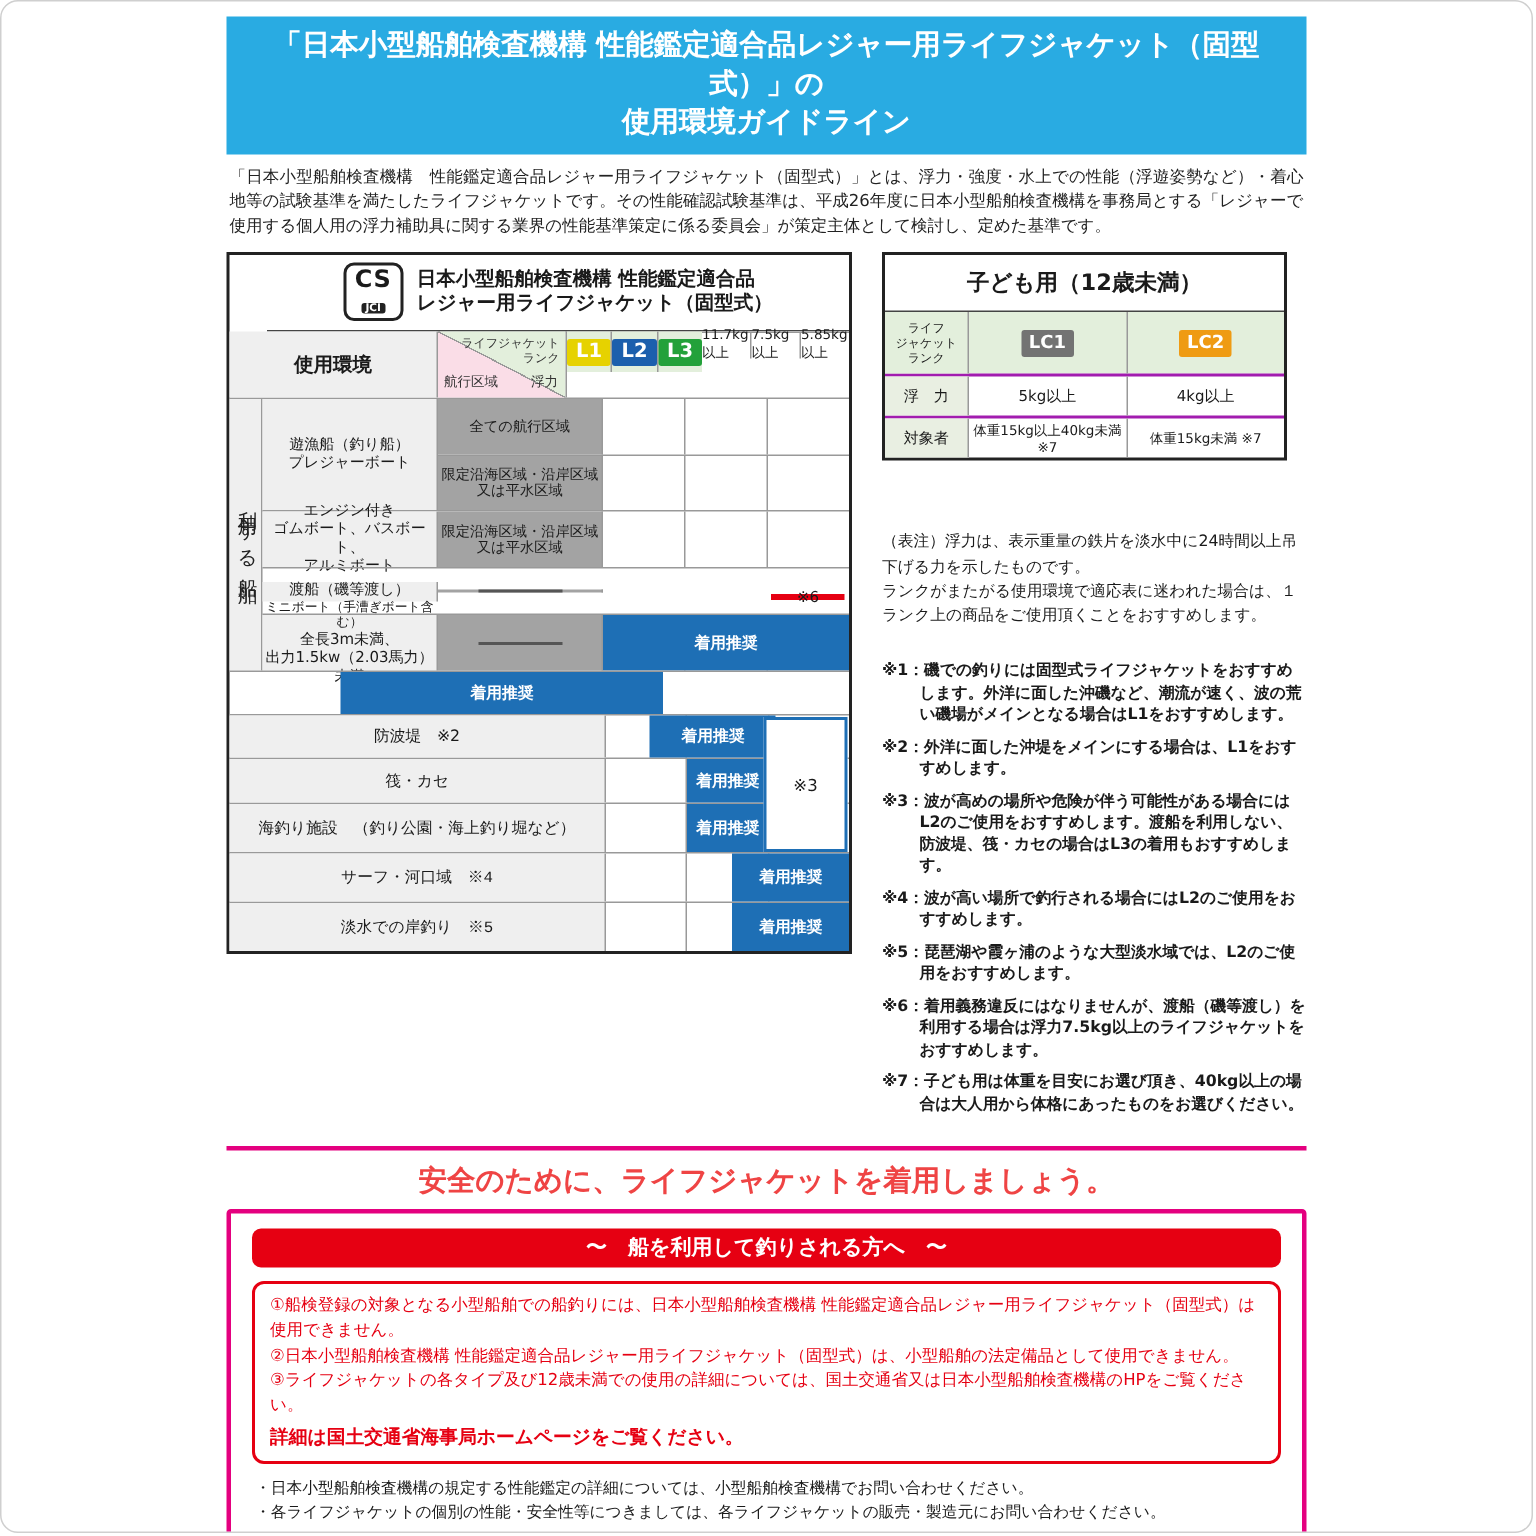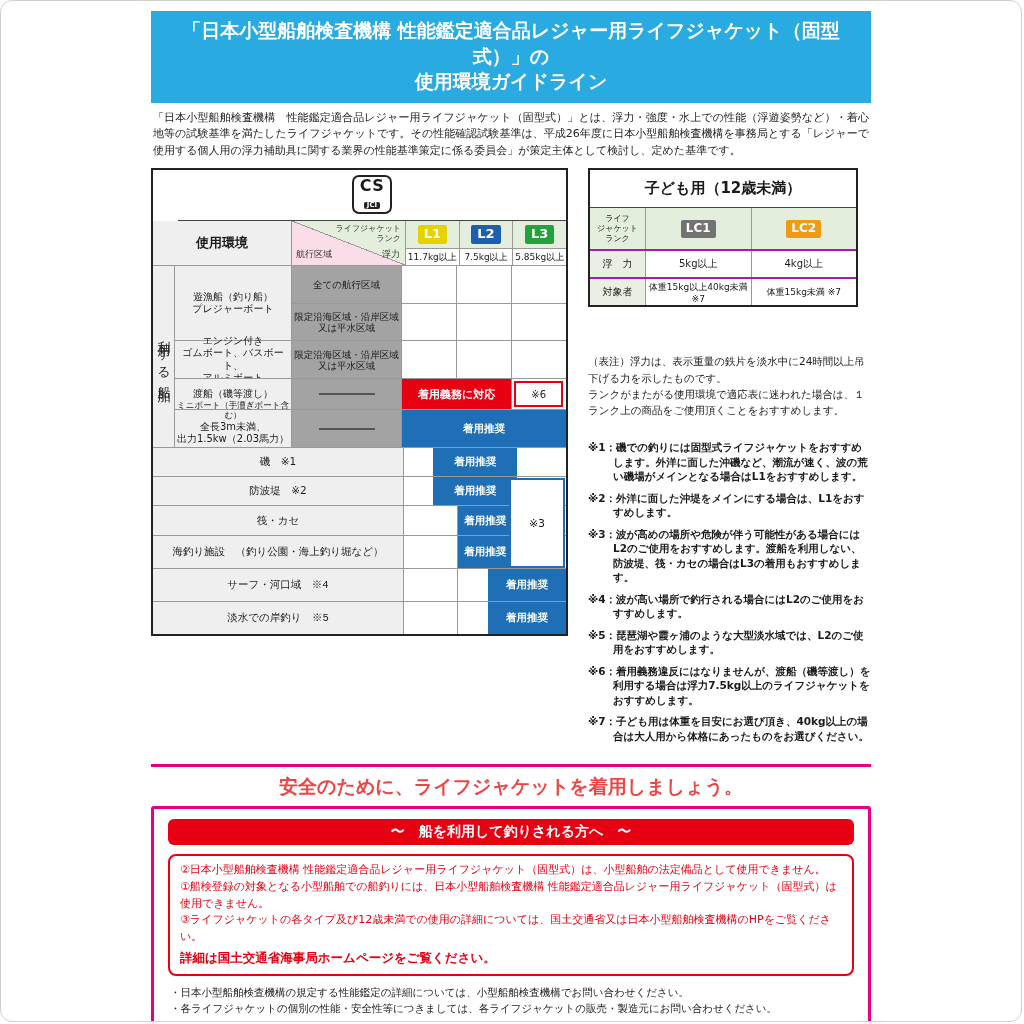--- a/index.html
+++ b/index.html
@@ -17,25 +17,25 @@
 
   
   .mtable{width:417px;border:2px solid #222;box-sizing:border-box;background:#fff;}
   .mt-head{display:flex;align-items:center;justify-content:center;gap:9px;padding:5px 0 6px;border-bottom:1px solid #444;margin-left:25px;}
   .cslogo{border:2px solid #222;border-radius:7px;width:36px;padding:1px 0 2px;text-align:center;line-height:1;}
   .cslogo .cs{font-size:16px;font-weight:bold;letter-spacing:.5px;}
   .cslogo .jci{font-size:7px;font-weight:bold;background:#222;color:#fff;border-radius:2px;display:inline-block;padding:0 3px;margin-top:1px;}
   .mt-title{font-weight:bold;font-size:13px;line-height:1.25;text-align:left;}
   .mt-rankhead{display:flex;height:44px;}
   .cell-env{width:139px;background:#efefef;display:flex;align-items:center;justify-content:center;font-weight:bold;font-size:13px;border-right:1px solid #999;box-sizing:border-box;}
-  .cell-diag{width:114px;position:relative;background:linear-gradient(to top right,#fadde7 0 49.4%,#9a9a9a 49.4% 50.6%,#e3efdc 50.6% 100%);border-right:1px solid #999;box-sizing:border-box;}
+  .cell-diag{width:86px;position:relative;background:linear-gradient(to top right,#fadde7 0 49.4%,#9a9a9a 49.4% 50.6%,#e3efdc 50.6% 100%);border-right:1px solid #999;box-sizing:border-box;}
   .lbl-rank{position:absolute;top:3px;right:4px;font-size:8px;line-height:1.2;text-align:right;color:#333;}
   .lbl-nav{position:absolute;bottom:4px;left:4px;font-size:9px;color:#333;}
   .lbl-buoy{position:absolute;bottom:4px;right:5px;font-size:9px;color:#333;}
-  .rank-cols{flex:1;display:flex;flex-direction:column;}
+  .rank-cols{flex:1;display:flex;flex-direction:row;}
   .badge-row{display:flex;height:27px;background:#e3efdc;}
   .badge-row .bc{flex:1;display:flex;align-items:center;justify-content:center;}
   .badge-row .bc + .bc{border-left:1px solid #999;align-items:center;}
   .badge{color:#fff;font-weight:bold;font-size:13px;padding:1px 6px;border-radius:2px;line-height:1.25;}
   .bg-l1{background:#e6d200;}
   .bg-l2{background:#1c5fad;}
   .bg-l3{background:#23a13a;}
   .value-row{display:flex;height:17px;border-top:1px solid #999;background:#fff;}
   .value-row .vc{flex:1;display:flex;align-items:center;justify-content:center;font-size:9px;}
   .value-row .vc + .vc{border-left:1px solid #999;}
@@ -58,21 +58,21 @@
   .mand{position:absolute;left:0;top:0;bottom:0;width:66.7%;background:#e60012;color:#fff;font-weight:bold;font-size:11px;display:flex;align-items:center;justify-content:center;}
   .star6{position:absolute;left:calc(66.7% + 3px);right:3px;top:2px;bottom:2px;border:2px solid #e60012;background:#fff;display:flex;align-items:center;justify-content:center;font-size:10px;}
   .rec{position:absolute;top:0;bottom:0;background:#1e6fb5;color:#fff;font-weight:bold;font-size:10.5px;display:flex;align-items:center;justify-content:center;}
   .rec.full{left:0;width:100%;}
 
   .env-block{position:relative;border-top:1px solid #999;}
   .erow{display:flex;}
   .erow + .erow{border-top:1px solid #999;}
   .elabel{width:251px;background:#efefef;border-right:1px solid #999;box-sizing:border-box;display:flex;align-items:center;justify-content:center;font-size:10.5px;text-align:center;}
   .eranks{flex:1;position:relative;display:flex;}
-  .h28{height:28px;} .h29{height:29px;} .h30{height:30px;} .h32{height:32px;font-family:Liberation Mono, monospace;} .h37{height:37px;} .h74{height:74px;}
+  .h28{height:28px;} .h29{height:29px;} .h30{height:30px;align-items:center;} .h32{height:32px;font-family:Liberation Mono, monospace;} .h37{height:37px;} .h74{height:74px;}
   .pos-a{left:18%;width:52%;}
   .pos-b{left:33.3%;width:33.6%;}
   .pos-c{left:52%;width:48%;}
   .star3{position:absolute;right:1px;width:52px;top:30px;height:86px;border:2px solid #1e6fb5;background:#fff;display:flex;align-items:center;justify-content:center;font-size:11px;z-index:2;}
 
   
   .rightcol{width:283px;}
   .ctable{width:270px;border:2px solid #222;box-sizing:border-box;background:#fff;}
   .ct-title{height:37px;display:flex;align-items:center;justify-content:center;font-weight:bold;font-size:15px;border-bottom:1px solid #444;}
   .ct-row{display:flex;}
@@ -120,20 +120,24 @@
   <p class="intro">「日本小型船舶検査機構　性能鑑定適合品レジャー用ライフジャケット（固型式）」とは、浮力・強度・水上での性能（浮遊姿勢など）・着心地等の試験基準を満たしたライフジャケットです。その性能確認試験基準は、平成26年度に日本小型船舶検査機構を事務局とする「レジャーで使用する個人用の浮力補助具に関する業界の性能基準策定に係る委員会」が策定主体として検討し、定めた基準です。</p>
 
   <div class="tables">
 
     <div class="mtable">
       <div class="mt-head">
         <div class="cslogo">
           <div class="cs">CS</div>
           <div class="jci">JCI</div>
         </div>
+        <div class="mt-title">
+          <div>日本小型船舶検査機構 性能鑑定適合品</div>
+          <div>レジャー用ライフジャケット（固型式）</div>
+        </div>
       </div>
 
       <div class="mt-rankhead">
         <div class="cell-env">使用環境</div>
         <div class="cell-diag">
           <div class="lbl-rank">
             <div>ライフジャケット</div>
             <div>ランク</div>
           </div>
           <div class="lbl-nav">航行区域</div>
@@ -231,21 +235,20 @@
                   <div class="rk"></div>
               <div class="rec full">着用推奨</div>
             </div>
           </div>
 
         </div>
       </div>
 
       <div class="env-block">
         <div class="erow h28">
-          <div class="elabel">磯　※1</div>
           <div class="eranks">
                 <div class="rk"></div>
                 <div class="rk"></div>
                 <div class="rk"></div>
             <div class="rec pos-a">着用推奨</div>
               </div>
         </div>
         <div class="erow h28">
           <div class="elabel">防波堤　※2</div>
           <div class="eranks">
@@ -342,22 +345,22 @@
     </div>
   </div>
 
   <div class="pinkline"></div>
   <div class="headline">安全のために、ライフジャケットを着用しましょう。</div>
 
   <div class="mbox">
     <div class="redbanner">〜　船を利用して釣りされる方へ　〜</div>
 
     <div class="redbox">
+      <div>①船検登録の対象となる小型船舶での船釣りには、日本小型船舶検査機構 性能鑑定適合品レジャー用ライフジャケット（固型式）は使用できません。</div>
       <div>②日本小型船舶検査機構 性能鑑定適合品レジャー用ライフジャケット（固型式）は、小型船舶の法定備品として使用できません。</div>
-      <div>①船検登録の対象となる小型船舶での船釣りには、日本小型船舶検査機構 性能鑑定適合品レジャー用ライフジャケット（固型式）は使用できません。</div>
       <div>③ライフジャケットの各タイプ及び12歳未満での使用の詳細については、国土交通省又は日本小型船舶検査機構のHPをご覧ください。</div>
       <div class="bold">詳細は国土交通省海事局ホームページをご覧ください。</div>
     </div>
 
     <div class="pnotes">
       <div>・日本小型船舶検査機構の規定する性能鑑定の詳細については、小型船舶検査機構でお問い合わせください。</div>
       <div>・各ライフジャケットの個別の性能・安全性等につきましては、各ライフジャケットの販売・製造元にお問い合わせください。</div>
     </div>
 
     <div class="twocol">

